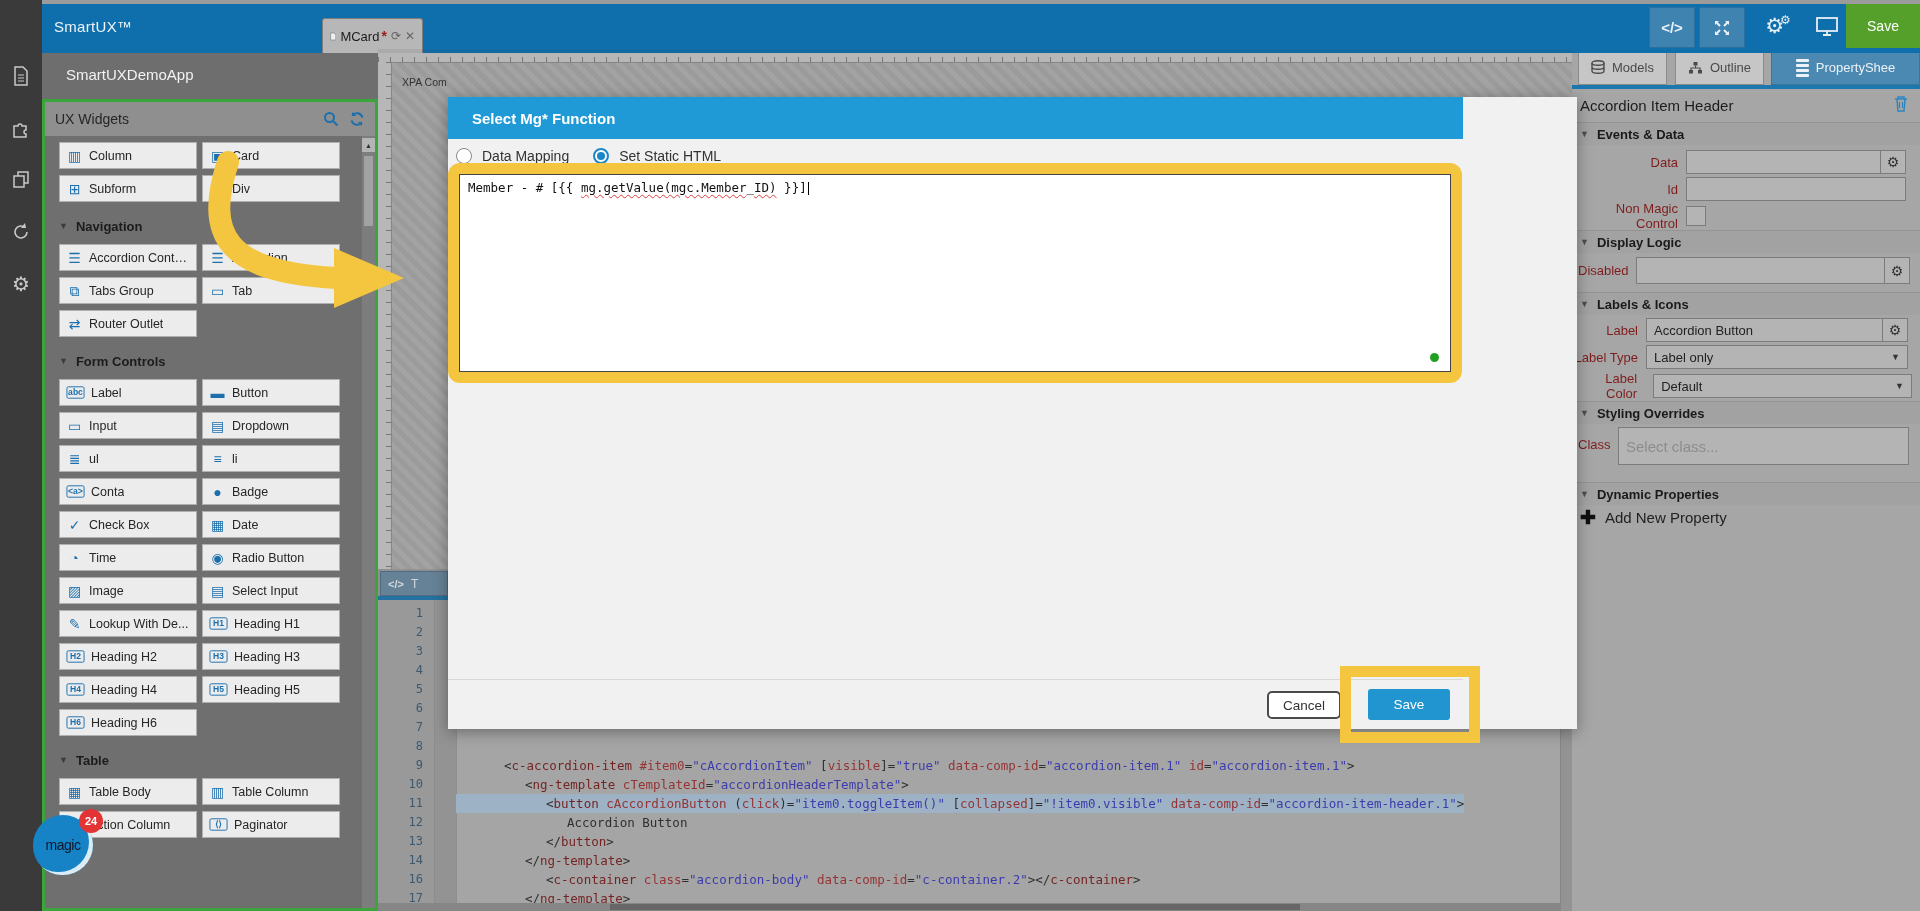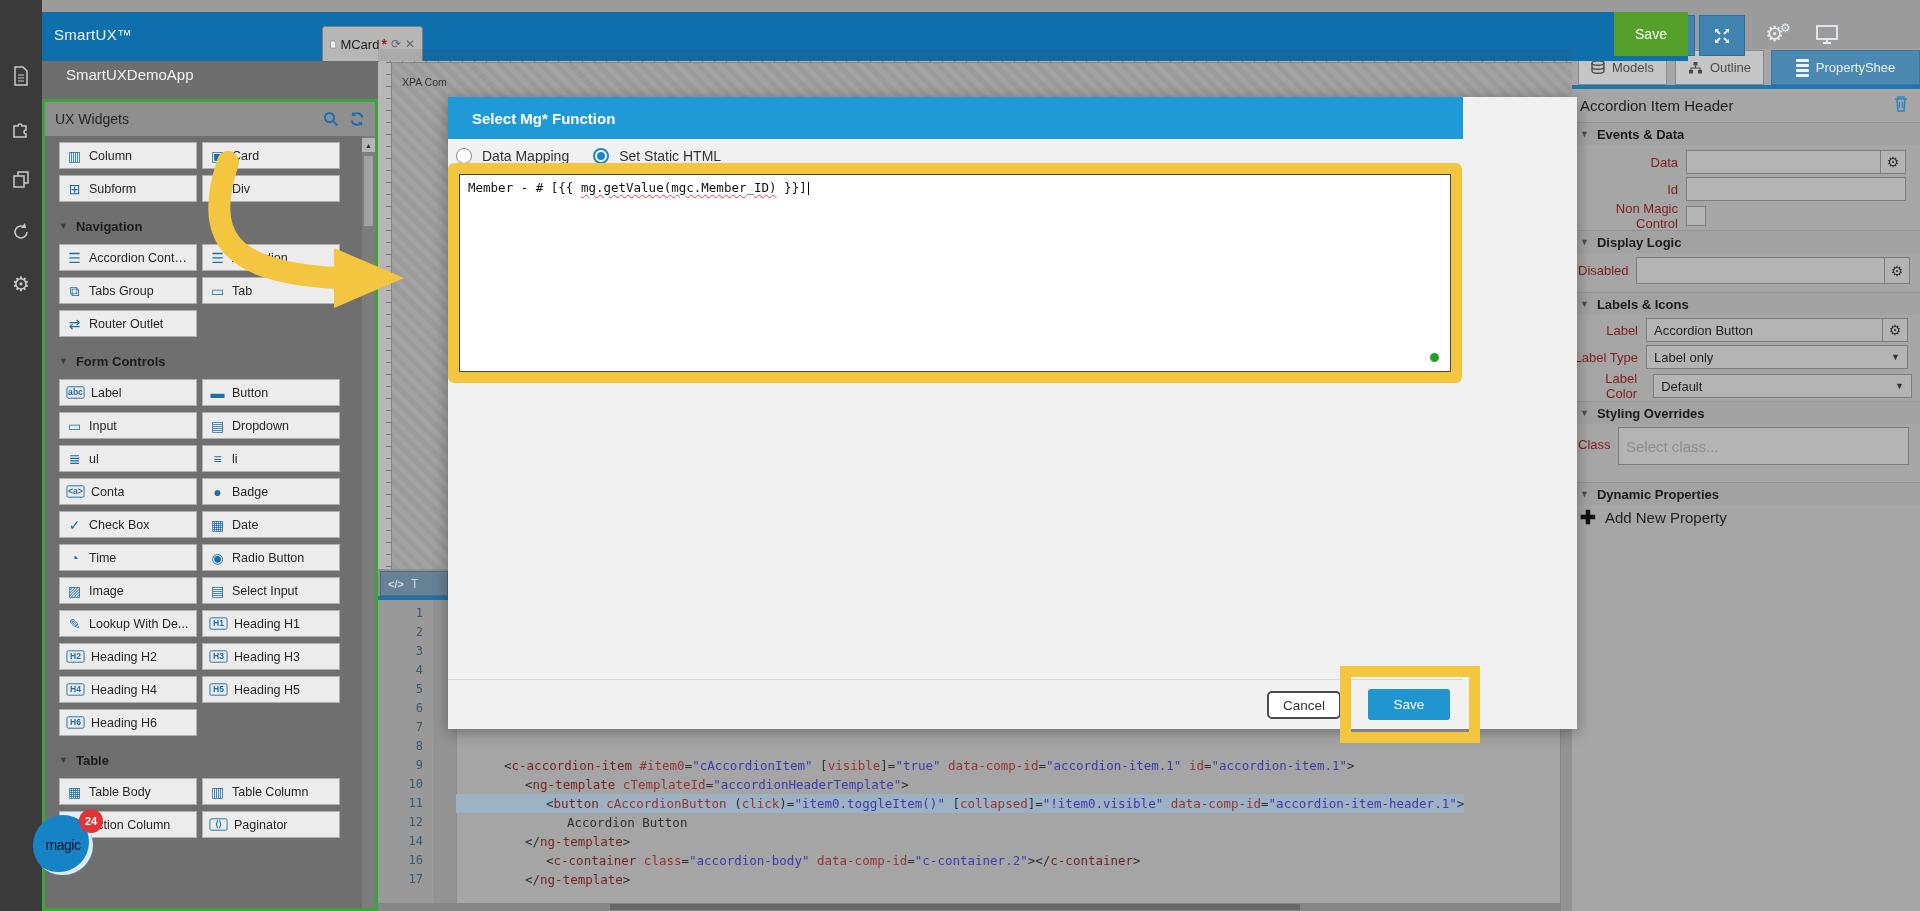--- a/index.html
+++ b/index.html
@@ -3,21 +3,21 @@
 <meta charset="utf-8">
 <style>
   html,body{margin:0;padding:0}
   body{width:1920px;height:911px;position:relative;overflow:hidden;
        font-family:"Liberation Sans",sans-serif;background:#9b9b9b;-webkit-font-smoothing:antialiased}
   .abs{position:absolute}
   
   #iconstrip{left:0;top:0;width:42px;height:911px;background:#3a3a3a;z-index:5}
   .stripicon{position:absolute;left:0;width:42px;height:30px;display:flex;align-items:center;justify-content:center;color:#c9c9c9}
   
-  #topbar{left:42px;top:12px;width:1646px;height:49px;background:#0f6fad;z-index:6}
+  #topbar{left:42px;top:4px;width:1878px;height:49px;background:#0f6fad;z-index:6}
   #brand{position:absolute;left:12px;top:14px;color:#eef4f8;font-size:15px;letter-spacing:.3px}
   #mtab{position:absolute;left:280px;top:14px;width:101px;height:35px;background:#b7b7b7;border:1px solid #7e7e7e;border-bottom:none;
         border-radius:3px 3px 0 0;display:flex;align-items:center;padding:0 7px;box-sizing:border-box;gap:4px}
   #mtab .tlabel{font-size:13px;color:#1c1c1c}
   #mtab .dirty{color:#a02020;font-weight:bold;font-size:14px;margin-left:-2px}
   #mtab .tico{color:#666;font-size:12px;line-height:1}
   .tbbtn{position:absolute;top:3px;width:46px;height:41px;background:#3f83b1;border:1px solid #2a6f9d;box-sizing:border-box;
          display:flex;align-items:center;justify-content:center;color:#e8f1f7;font-size:15px;font-weight:bold}
   #savebtn{position:absolute;right:0;top:0;width:74px;height:44px;background:#55a02a;color:#fff;font-size:14px;
            display:flex;align-items:center;justify-content:center}
@@ -109,21 +109,21 @@
   #overlayshade{left:378px;top:49px;width:1194px;height:862px;background:rgba(60,60,60,.10);z-index:8}
   #modal{left:448px;top:97px;width:1129px;height:632px;background:#f1f1f1;z-index:50;box-shadow:0 3px 14px rgba(0,0,0,.35)}
   #mhead{position:absolute;left:0;top:0;width:1015px;height:42px;background:#1f9ad6;display:flex;align-items:center}
   #mtitle{color:#fff;font-size:15px;font-weight:bold;padding-left:24px}
   .radiorow{position:absolute;left:8px;top:49px;height:20px;display:flex;align-items:center;gap:10px}
   .radio{width:16px;height:16px;border-radius:50%;background:#fff;border:1px solid #888;box-sizing:border-box}
   .radio.checked{border:2px solid #1b87c9;display:flex;align-items:center;justify-content:center}
   .radio.checked::after{content:"";width:8px;height:8px;border-radius:50%;background:#1b87c9}
   .rlabel{font-size:14px;color:#333}
   #radio2{margin-left:14px}
-  #ta-anno{position:absolute;left:0;top:66px;width:1014px;height:220px;border:11px solid #F4C63F;box-sizing:border-box;border-radius:6px;z-index:60}
+  #ta-anno{position:absolute;left:0;top:66px;width:1014px;height:220px;border:11px solid #F4C63F;box-sizing:border-box;border-radius:12px;z-index:60}
   #mtextarea{position:absolute;left:0;top:0;width:992px;height:198px;background:#fff;border:1px solid #444;box-sizing:border-box;
              font-family:"DejaVu Sans Mono",monospace;font-size:12.5px;color:#111;padding:5px 8px;cursor:text}
   .sp{text-decoration:underline wavy #e03c3c;text-decoration-thickness:1px;text-underline-offset:2px}
   #tacaret{display:inline-block;width:1px;height:13px;background:#000;vertical-align:text-bottom;margin-left:1px}
   #greendot{position:absolute;right:11px;bottom:9px;width:9px;height:9px;border-radius:50%;background:#21a121}
   #mfooter{position:absolute;left:0;top:582px;width:1015px;height:50px;border-top:1px solid #d8d8d8}
   #cancelbtn{position:absolute;left:819px;top:11px;width:74px;height:28px;background:#fff;border:2px solid #4a4a4a;border-radius:5px;
              box-sizing:border-box;display:flex;align-items:center;justify-content:center;font-size:13.5px;color:#333}
   #msavebtn{position:absolute;left:920px;top:9px;width:82px;height:31px;background:#2095d0;border:none;border-radius:3px;
             display:flex;align-items:center;justify-content:center;font-size:13.5px;color:#fff}
@@ -217,20 +217,21 @@
         <div class="row"><span class="ln">3</span><span class="mg"></span><span class="cd" style="padding-left: 6px;"></span></div>
         <div class="row"><span class="ln">4</span><span class="mg"></span><span class="cd" style="padding-left: 6px;"></span></div>
         <div class="row"><span class="ln">5</span><span class="mg"></span><span class="cd" style="padding-left: 6px;"></span></div>
         <div class="row"><span class="ln">6</span><span class="mg"></span><span class="cd" style="padding-left: 6px;"></span></div>
         <div class="row"><span class="ln">7</span><span class="mg"></span><span class="cd" style="padding-left: 6px;"></span></div>
         <div class="row"><span class="ln">8</span><span class="mg"></span><span class="cd" style="padding-left: 6px;"></span></div>
         <div class="row"><span class="ln">9</span><span class="mg"></span><span class="cd" style="padding-left: 48px;"><span class="p">&lt;</span><span class="t">c-accordion-item</span><span class="p"> </span><span class="a">#item0</span><span class="p">=</span><span class="s">"cAccordionItem"</span><span class="p"> [</span><span class="a">visible</span><span class="p">]=</span><span class="s">"true"</span><span class="p"> </span><span class="a">data-comp-id</span><span class="p">=</span><span class="s">"accordion-item.1"</span><span class="p"> </span><span class="a">id</span><span class="p">=</span><span class="s">"accordion-item.1"</span><span class="p">&gt;</span></span></div>
         <div class="row"><span class="ln">10</span><span class="mg"></span><span class="cd" style="padding-left: 69px;"><span class="p">&lt;</span><span class="t">ng-template</span><span class="p"> </span><span class="a">cTemplateId</span><span class="p">=</span><span class="s">"accordionHeaderTemplate"</span><span class="p">&gt;</span></span></div>
         <div class="row"><span class="ln">11</span><span class="mg"></span><span class="cd hl" style="padding-left: 90px;"><span class="p">&lt;</span><span class="t">button</span><span class="p"> </span><span class="a">cAccordionButton</span><span class="p"> (</span><span class="a">click</span><span class="p">)=</span><span class="s">"item0.toggleItem()"</span><span class="p"> [</span><span class="a">collapsed</span><span class="p">]=</span><span class="s">"!item0.visible"</span><span class="p"> </span><span class="a">data-comp-id</span><span class="p">=</span><span class="s">"accordion-item-header.1"</span><span class="p">&gt;</span></span></div>
         <div class="row"><span class="ln">12</span><span class="mg"></span><span class="cd" style="padding-left: 111px;"><span class="p">Accordion Button</span></span></div>
+        <div class="row"><span class="ln">13</span><span class="mg"></span><span class="cd" style="padding-left: 90px;"><span class="p">&lt;/</span><span class="t">button</span><span class="p">&gt;</span></span></div>
         <div class="row"><span class="ln">14</span><span class="mg"></span><span class="cd" style="padding-left: 69px;"><span class="p">&lt;/</span><span class="t">ng-template</span><span class="p">&gt;</span></span></div>
         <div class="row"><span class="ln">16</span><span class="mg"></span><span class="cd" style="padding-left: 90px;"><span class="p">&lt;</span><span class="t">c-container</span><span class="p"> </span><span class="a">class</span><span class="p">=</span><span class="s">"accordion-body"</span><span class="p"> </span><span class="a">data-comp-id</span><span class="p">=</span><span class="s">"c-container.2"</span><span class="p">&gt;</span><span class="p">&lt;/</span><span class="t">c-container</span><span class="p">&gt;</span></span></div>
         <div class="row"><span class="ln">17</span><span class="mg"></span><span class="cd" style="padding-left: 69px;"><span class="p">&lt;/</span><span class="t">ng-template</span><span class="p">&gt;</span></span></div>
       </div>
     <div id="hscroll">
         <div id="hthumb"></div>
       </div>
   </div>
 </div>
 <div class="abs" id="vscrollcol">

